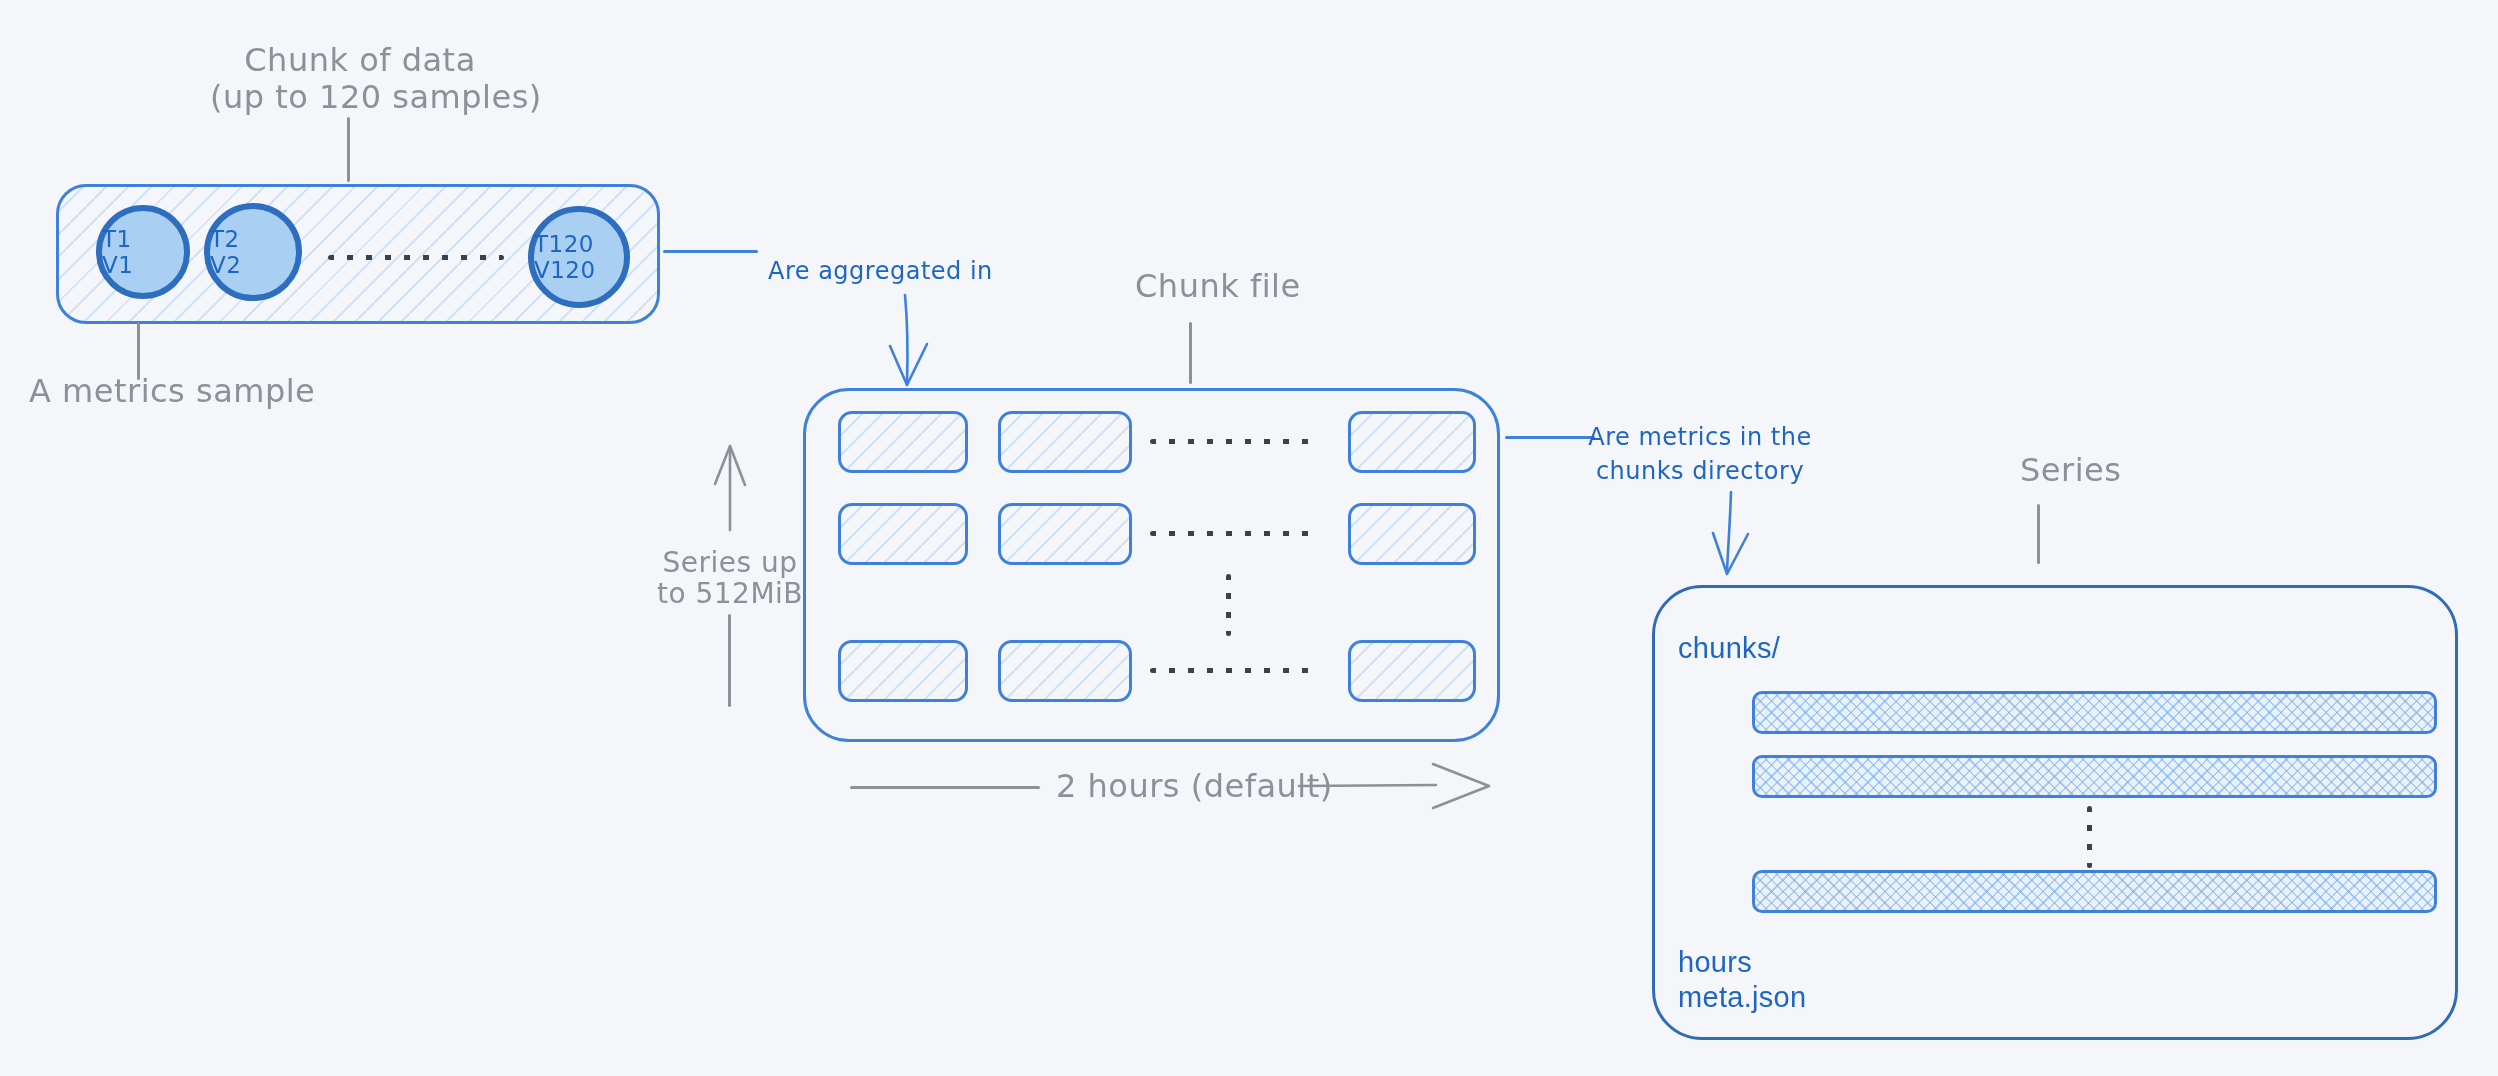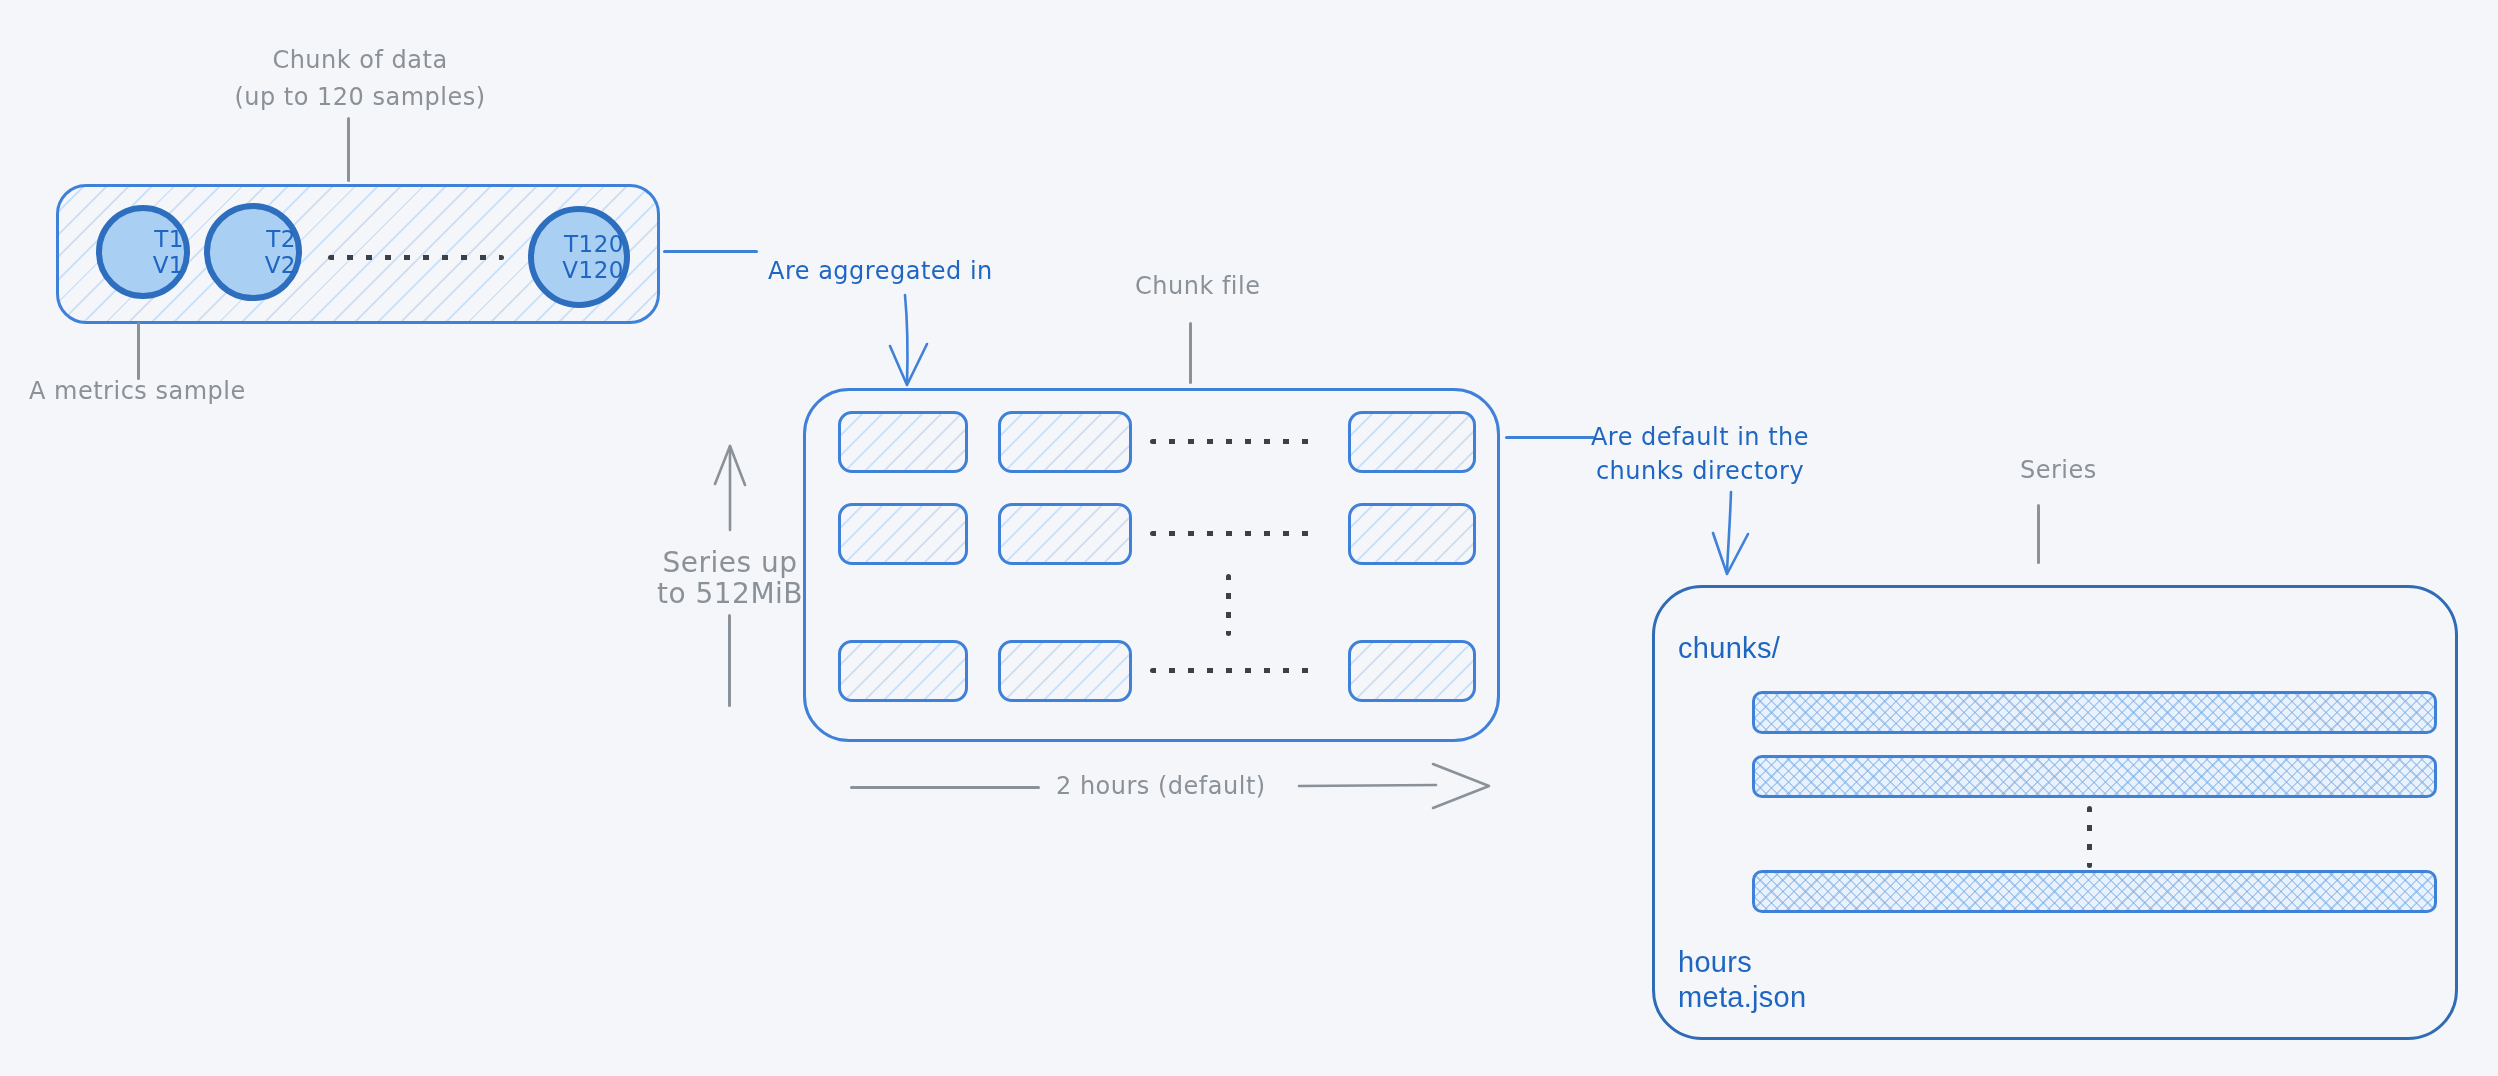--- a/index.html
+++ b/index.html
@@ -7,36 +7,36 @@
     --blue-fill:#a9cff3; --blue-text:#1e66c2; --gray:#8a9199; --dot:#3a4149; --hatch:#cfe2f7;
   }
   *{margin:0;padding:0;box-sizing:border-box;}
   body{background:var(--bg);}
   #canvas{
     position:relative;width:2498px;height:1076px;background:var(--bg);
     overflow:hidden;font-family:"DejaVu Sans",sans-serif;
   }
   .abs{position:absolute;}
   
-  .hw{color:var(--gray);font-size:24px;letter-spacing:.5px;line-height:37px;white-space:nowrap;}
+  .hw{color:var(--gray);font-size:32px;letter-spacing:.5px;line-height:37px;white-space:nowrap;}
   .hw-blue{color:var(--blue-text);font-size:24px;letter-spacing:.5px;line-height:34px;white-space:nowrap;}
   .center{text-align:center;}
   
   .vline-gray{width:3px;background:var(--gray);border-radius:2px;}
   .hline-gray{height:3px;background:var(--gray);border-radius:2px;}
   .hline-blue{height:3px;background:var(--blue-stroke);border-radius:2px;}
   
   .chunk-box{
     left:56px;top:184px;width:604px;height:140px;border:3.5px solid var(--blue-stroke);
     border-radius:30px;
     background-image:repeating-linear-gradient(135deg,var(--hatch) 0 2px,transparent 2px 16px);
   }
   .sample-circle{
     border:6px solid var(--blue-heavy);background:var(--blue-fill);border-radius:50%;
-    display:flex;flex-direction:column;align-items:flex-end;justify-content:center;
+    display:flex;flex-direction:column;align-items:flex-start;justify-content:center;
     color:var(--blue-text);font-size:23px;line-height:26px;font-weight:500;letter-spacing:.5px;
   }
   
   .dots-h{height:5px;border-radius:3px;background-image:repeating-linear-gradient(90deg,var(--dot) 0 6px,transparent 6px 19px);}
   .dots-v{width:5px;border-radius:3px;background-image:repeating-linear-gradient(180deg,var(--dot) 0 6px,transparent 6px 19px);}
   
   .chunkfile-box{
     left:803px;top:388px;width:697px;height:354px;border:3.5px solid var(--blue-stroke);
     border-radius:46px;background:transparent;
   }
@@ -132,21 +132,21 @@
 
   <div class="abs hline-gray" style="left:850px;top:786px;width:190px;"></div>
   <div class="abs hw" style="left:1056px;top:768px;">2 hours (default)</div>
   <svg class="abs arrow-gray" style="left:1295px;top:758px;" width="200" height="56" viewBox="0 0 200 56">
     <path d="M4,28 L141,27" fill="none" stroke="currentColor" stroke-width="2.6" stroke-linecap="round"></path>
     <path d="M138,6 L194,28 M138,50 L194,28" fill="none" stroke="currentColor" stroke-width="2.6" stroke-linecap="round"></path>
   </svg>
 
   <div class="abs hline-blue" style="left:1505px;top:436px;width:90px;"></div>
   <div class="abs hw-blue center" style="left:1560px;top:420px;width:280px;">
-    <div>Are default in the</div>
+    <div>Are metrics in the</div>
     <div>chunks directory</div>
   </div>
   <svg class="abs arrow-blue" style="left:1690px;top:488px;" width="80" height="92" viewBox="0 0 80 92">
     <path d="M41,4 C40,35 38,60 37,84" fill="none" stroke="currentColor" stroke-width="2.6" stroke-linecap="round"></path>
     <path d="M23,45 L37,86 M58,46 L37,86" fill="none" stroke="currentColor" stroke-width="2.6" stroke-linecap="round"></path>
   </svg>
 
   <div class="abs hw" style="left:2020px;top:452px;">Series</div>
   <div class="abs vline-gray" style="left:2037px;top:504px;height:60px;"></div>
 

